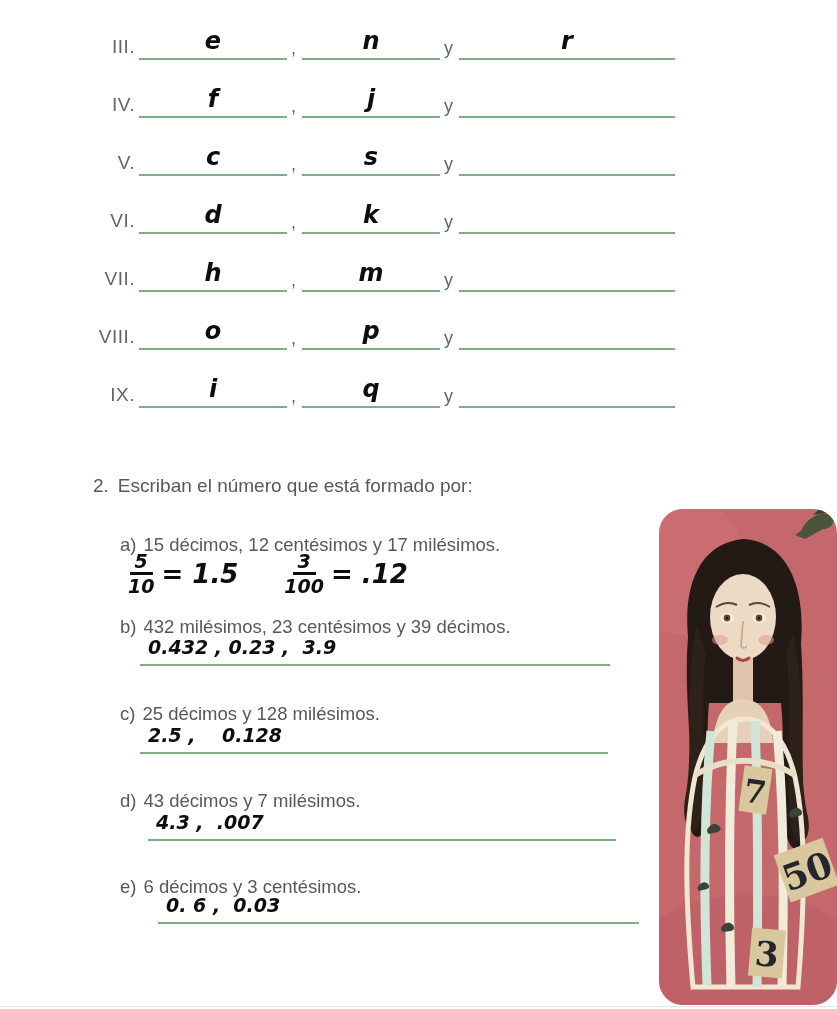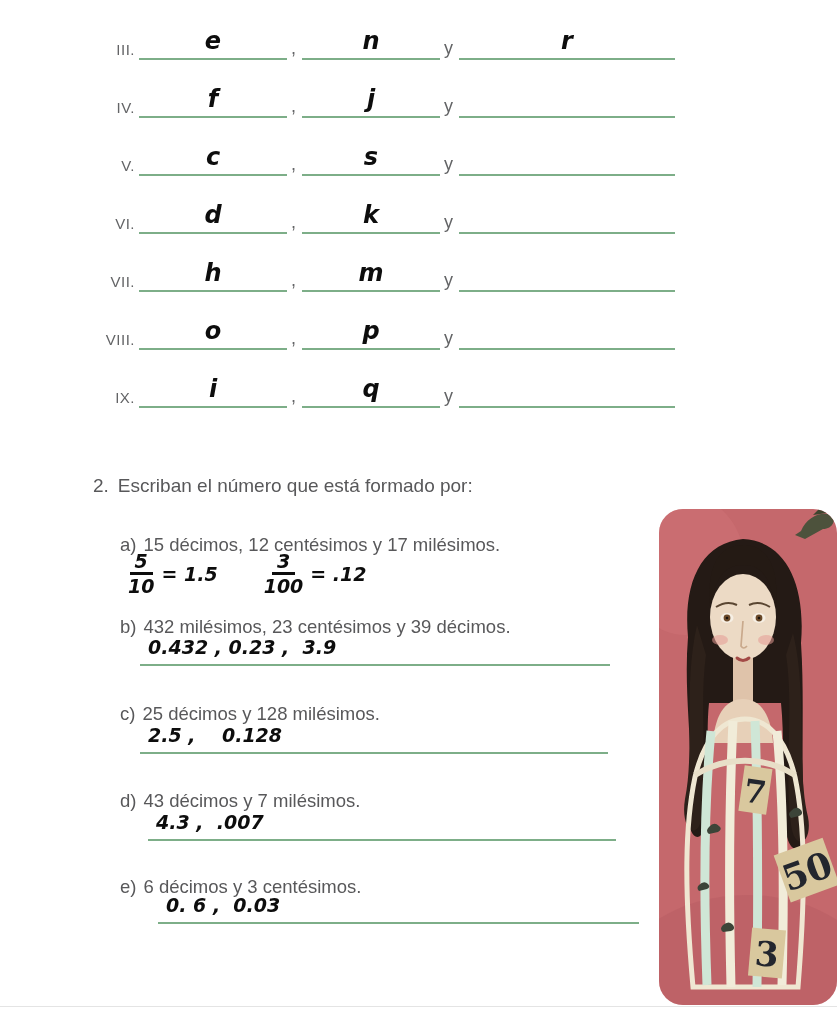--- a/index.html
+++ b/index.html
@@ -10,21 +10,21 @@
     font-family:"Liberation Sans", sans-serif;
     overflow:hidden;
   }
   .page { position:absolute; inset:0; background:#fff; }
 
   
   .roman-rows { position:absolute; top:2px; left:83px; }
   .row { display:flex; align-items:flex-end; height:58px; }
   .numeral {
     width:52px; text-align:right; color:#636466;
-    font-size:15px; padding-bottom:2px; letter-spacing:0.5px;
+    font-size:19px; padding-bottom:2px; letter-spacing:0.5px;
   }
   .blank {
     border-bottom:2px solid #7dae88;
     display:flex; justify-content:center; align-items:flex-end;
     height:42px;
   }
   .b1 { width:148px; margin-left:4px; }
   .b2 { width:138px; }
   .b3 { width:216px; }
   .sep {
@@ -58,21 +58,21 @@
 
   
   .fracs { position:absolute; top:552px; left:128px; display:flex; align-items:center; }
   .frac-group { display:flex; align-items:center; }
   .frac { display:inline-flex; flex-direction:column; align-items:center; }
   .frac .num {
     border-bottom:3px solid #0d0d0d; padding:0 5px 1px;
     font-size:19px;
   }
   .frac .den { font-size:19px; padding-top:2px;text-align:right; }
-  .frac-eq { font-size:19px; margin-left:7px; }
+  .frac-eq { font-size:26px; margin-left:7px; }
   .gap1 { width:46px; } .gap2 { width:62px; }
 
   
   .illustration { position:absolute; left:655px; top:505px; width:182px; height:504px; }
 
   .bottom-rule { position:absolute; left:0; top:1006px; width:837px; height:1px; background:#e4e4e4; }
 </style>
 </head>
 <body>
 

